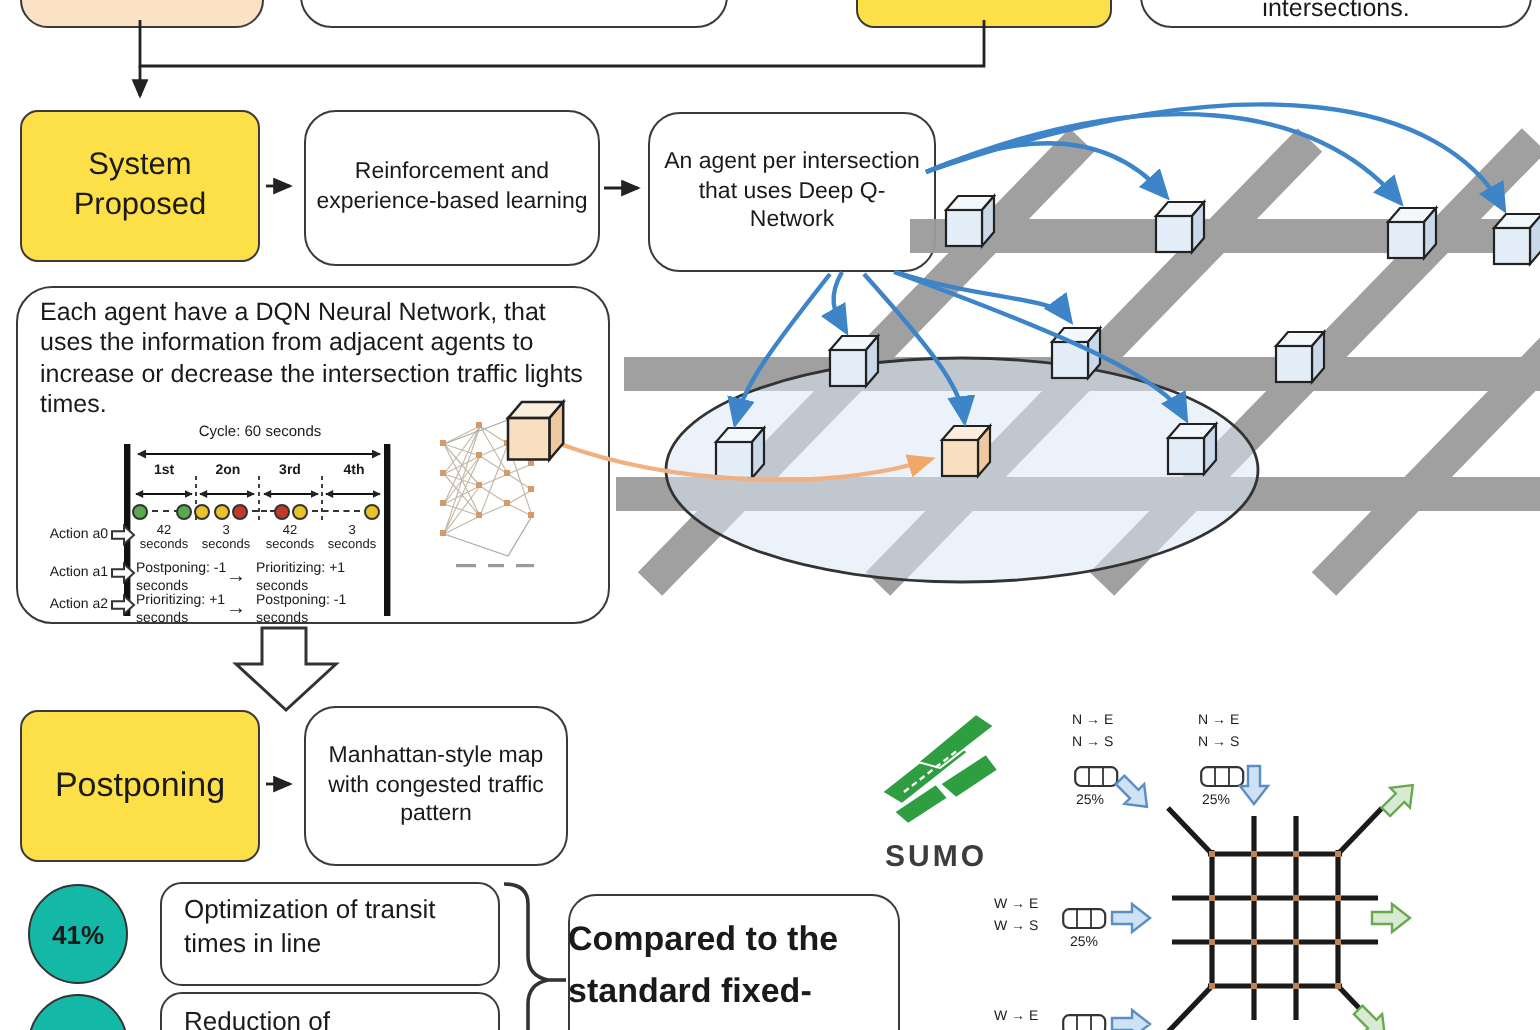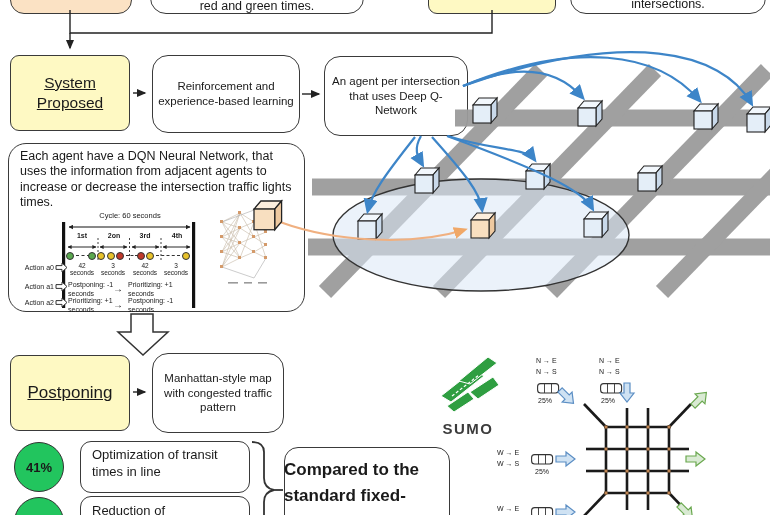--- a/index.html
+++ b/index.html
@@ -1,38 +1,37 @@
 <!DOCTYPE html>
 <html><head>
 <meta charset="utf-8">
 <style>
   html,body{margin:0;padding:0;background:#fff;}
   #canvas{position:relative;width:770px;height:515px;overflow:hidden;background:#fff;
           font-family:"Liberation Sans","DejaVu Sans",sans-serif;color:#1a1a1a;}
   .box{position:absolute;box-sizing:border-box;border:1.6px solid #3a3a3a;background:#fff;z-index:1;}
   .rbox{border-radius:16px;}
-  .greenbox{background:#fef9c3;border-radius:9px;text-decoration:underline;}
+  .greenbox{background:#fde047;border-radius:9px;}
   .peachbox{background:#fbe2c4;border-radius:14px;}
   .txt{position:absolute;z-index:3;}
   .center{display:flex;align-items:center;justify-content:center;text-align:center;}
   .small{font-size:7px;line-height:1.25;}
   .tiny{font-size:6.5px;line-height:1.15;text-align:center;}
   svg.overlay{position:absolute;left:0;top:0;z-index:2;pointer-events:none;}
   .circle{position:absolute;box-sizing:border-box;border:1.7px solid #333;border-radius:50%;
-          background:#22c55e;z-index:1;}
+          background:#14b8a6;z-index:1;}
   .dot{display:inline-block;width:8px;height:8px;border-radius:50%;border:1px solid #333;box-sizing:border-box;}
 </style>
 </head>
 <body>
 
 <div id="canvas">
 
   <div class="box peachbox" style="left:10px;top:-42px;width:122px;height:56px;"></div>
   <div class="box rbox" style="left:150px;top:-44px;width:214px;height:58px;"></div>
-  <div class="txt" style="left:150px;top:-1px;width:214px;text-align:center;font-size:12.5px;">red and green times.</div>
   <div class="box greenbox" style="left:428px;top:-42px;width:128px;height:56px;"></div>
   <div class="box rbox" style="left:570px;top:-42px;width:196px;height:56px;"></div>
   <div class="txt" style="left:570px;top:-3px;width:196px;text-align:center;font-size:12.5px;">intersections.</div>
 
   <div class="box greenbox center" style="left:10px;top:55px;width:120px;height:76px;font-size:15.5px;line-height:1.3;z-index:1;">
     <span class="txt" style="position:static;width:80px;">System Proposed</span>
   </div>
   <div class="box rbox center" style="left:152px;top:55px;width:148px;height:78px;font-size:11.5px;line-height:1.3;padding:4px;">
     <span>Reinforcement and experience-based learning</span>
   </div>

